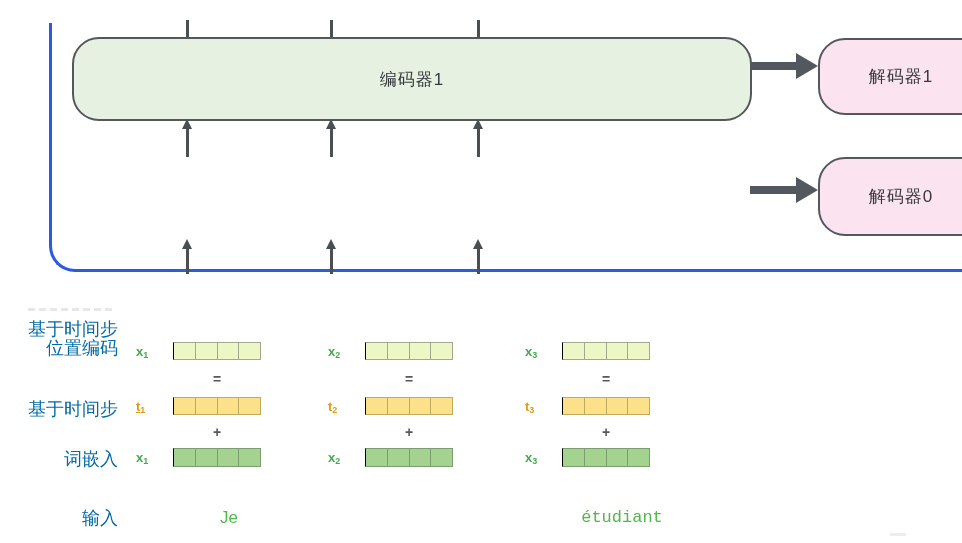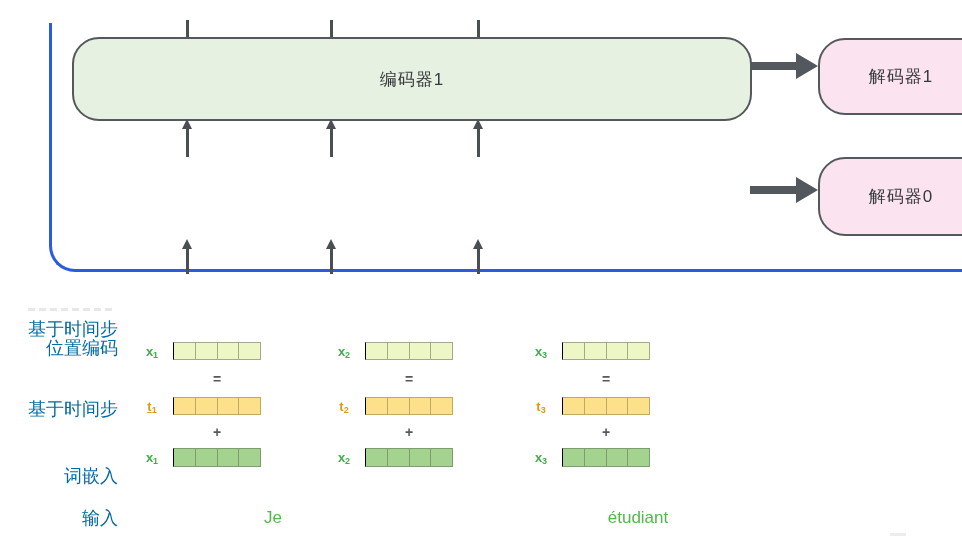--- a/index.html
+++ b/index.html
@@ -47,21 +47,21 @@
     position:absolute;left:10px;width:108px;text-align:right;
     font-size:18px;color:#0369a1;line-height:19px;
   }
   .vec{position:absolute;width:88px;height:18px;display:flex;box-sizing:border-box;}
   .vec .cell{flex:1;border:1px solid;border-left:none;box-sizing:border-box;}
   .vec .cell:first-child{border-left:1px solid;}
   .vec-light .cell{background:#edf6c5;border-color:#a3a98c;}
   .vec-yellow .cell{background:#fce08a;border-color:#c0a960;}
   .vec-green .cell{background:#a3d38e;border-color:#7d9c6f;}
   .vec-label{
-    position:absolute;width:32px;text-align:center;
+    position:absolute;width:32px;text-align:left;
     font-size:13px;font-weight:bold;line-height:15px;
   }
   .vl-green{color:#3fae47;}
   .vl-amber{color:#dc9a15;}
   .vec-label .sub{font-size:9px;vertical-align:-2px;}
   .op{
     position:absolute;width:22px;text-align:center;
     font-size:14px;font-weight:bold;color:#55595d;
   }
   .word{
@@ -132,21 +132,21 @@
       <div class="shaft" style="top:248px;height:26px;"></div>
   </div>
 
   <div class="wm-dashes"></div>
 
   <div class="cn-label" style="top:320px;">
     <div>基于时间步</div>
     <div>位置编码</div>
   </div>
   <div class="cn-label" style="top:400px;">基于时间步</div>
-  <div class="cn-label" style="top:450px;margin-top:17px;">词嵌入</div>
+  <div class="cn-label" style="top:450px;">词嵌入</div>
   <div class="cn-label" style="top:509px;">输入</div>
 
   <div class="vec-label vl-green" style="left:136px;top:344px;"><span>x</span><span class="sub">1</span></div>
   <div class="vec vec-light" style="left:173px;top:342px;">
       <div class="cell"></div>
       <div class="cell"></div>
       <div class="cell"></div>
       <div class="cell"></div>
     </div>
   <div class="op" style="left:206px;top:371px;">=</div>
@@ -158,21 +158,21 @@
       <div class="cell"></div>
     </div>
   <div class="op" style="left:206px;top:424px;">+</div>
   <div class="vec-label vl-green" style="left:136px;top:450px;"><span>x</span><span class="sub">1</span></div>
   <div class="vec vec-green" style="left:173px;top:448px;height:19px;">
       <div class="cell"></div>
       <div class="cell"></div>
       <div class="cell"></div>
       <div class="cell"></div>
     </div>
-  <div class="word" style="left:152px;top:508px;text-align:right;">Je</div>
+  <div class="word" style="left:164px;top:508px;">Je</div>
 
   <div class="vec-label vl-green" style="left:328px;top:344px;"><span>x</span><span class="sub">2</span></div>
   <div class="vec vec-light" style="left:365px;top:342px;">
       <div class="cell"></div>
       <div class="cell"></div>
       <div class="cell"></div>
       <div class="cell"></div>
     </div>
   <div class="op" style="left:398px;top:371px;">=</div>
   <div class="vec-label vl-amber" style="left:328px;top:399px;"><span>t</span><span class="sub">2</span></div>
@@ -207,17 +207,17 @@
       <div class="cell"></div>
     </div>
   <div class="op" style="left:595px;top:424px;">+</div>
   <div class="vec-label vl-green" style="left:525px;top:450px;"><span>x</span><span class="sub">3</span></div>
   <div class="vec vec-green" style="left:562px;top:448px;height:19px;">
       <div class="cell"></div>
       <div class="cell"></div>
       <div class="cell"></div>
       <div class="cell"></div>
     </div>
-  <div class="word" style="left:573px;top:508px;">étudiant</div>
+  <div class="word" style="left:557px;top:508px;font-family:Liberation Mono, monospace;">étudiant</div>
 
   <div class="corner-mark"></div>
 
 </div>
 
 </body></html>

